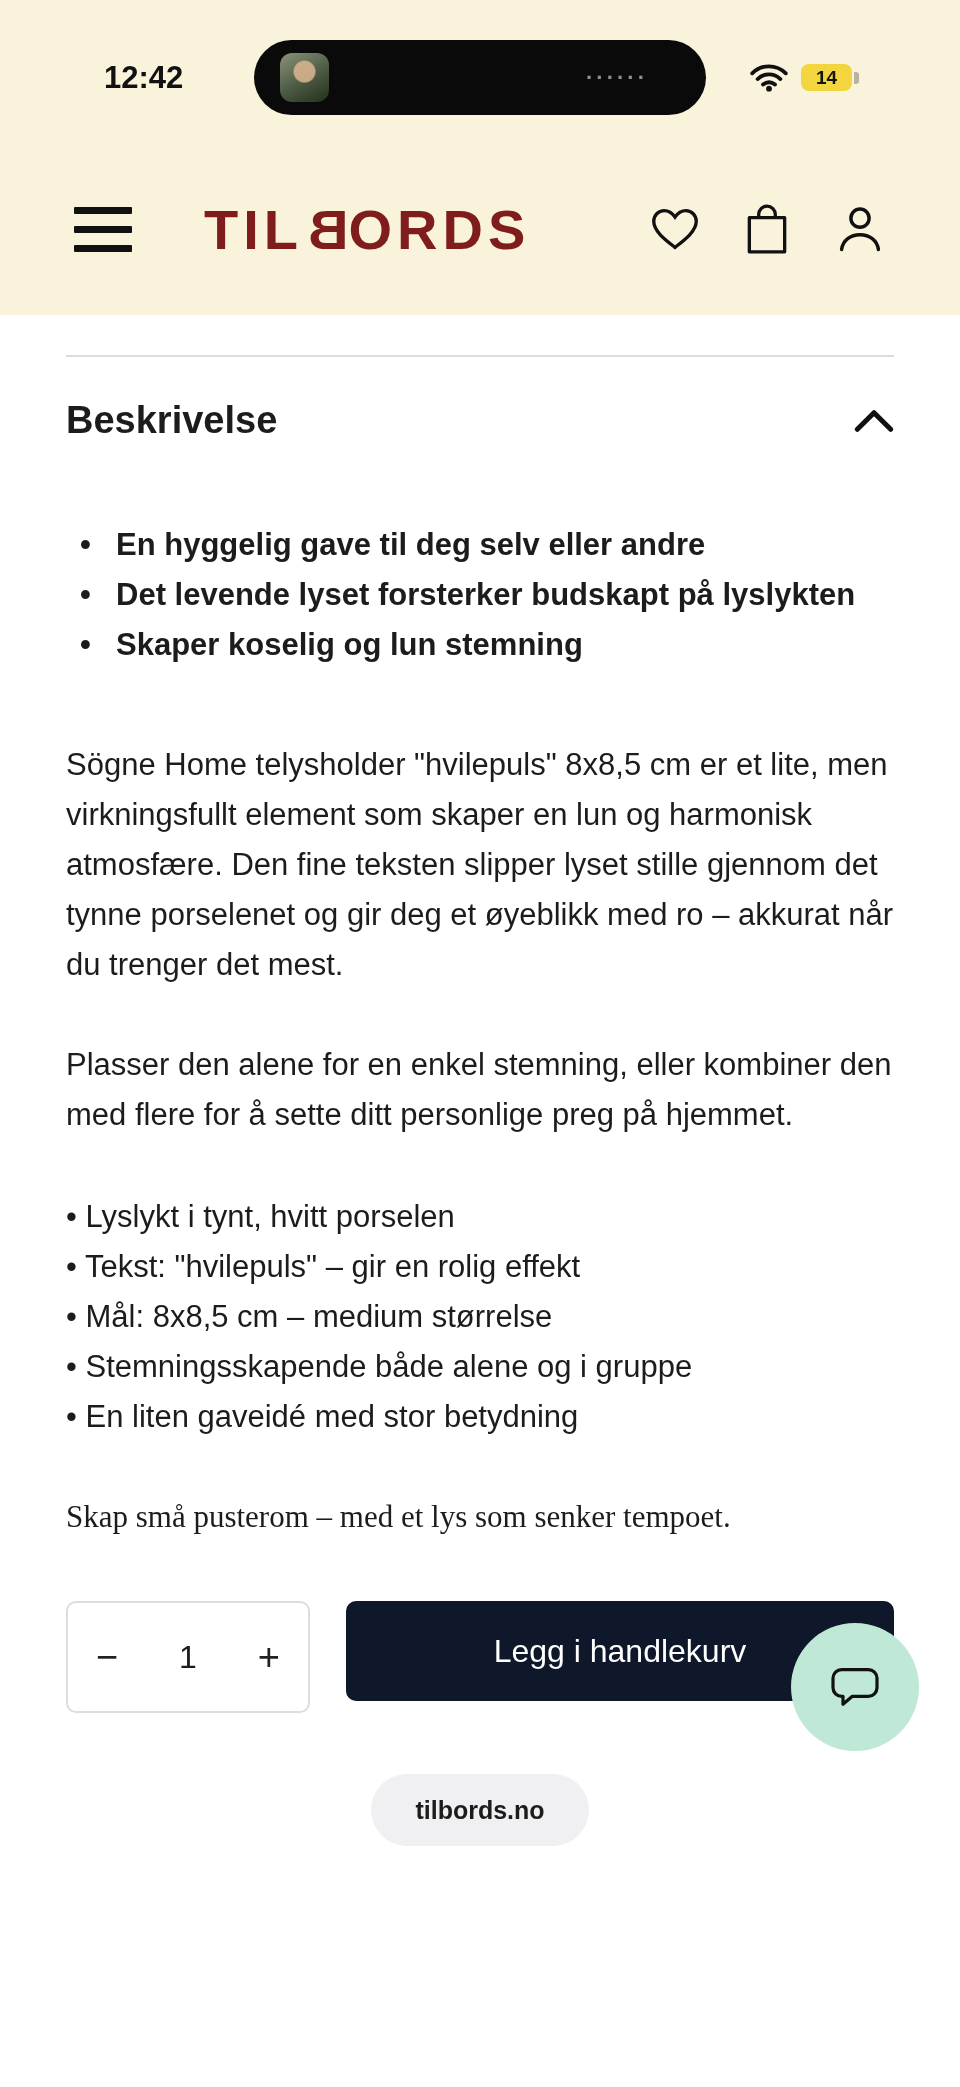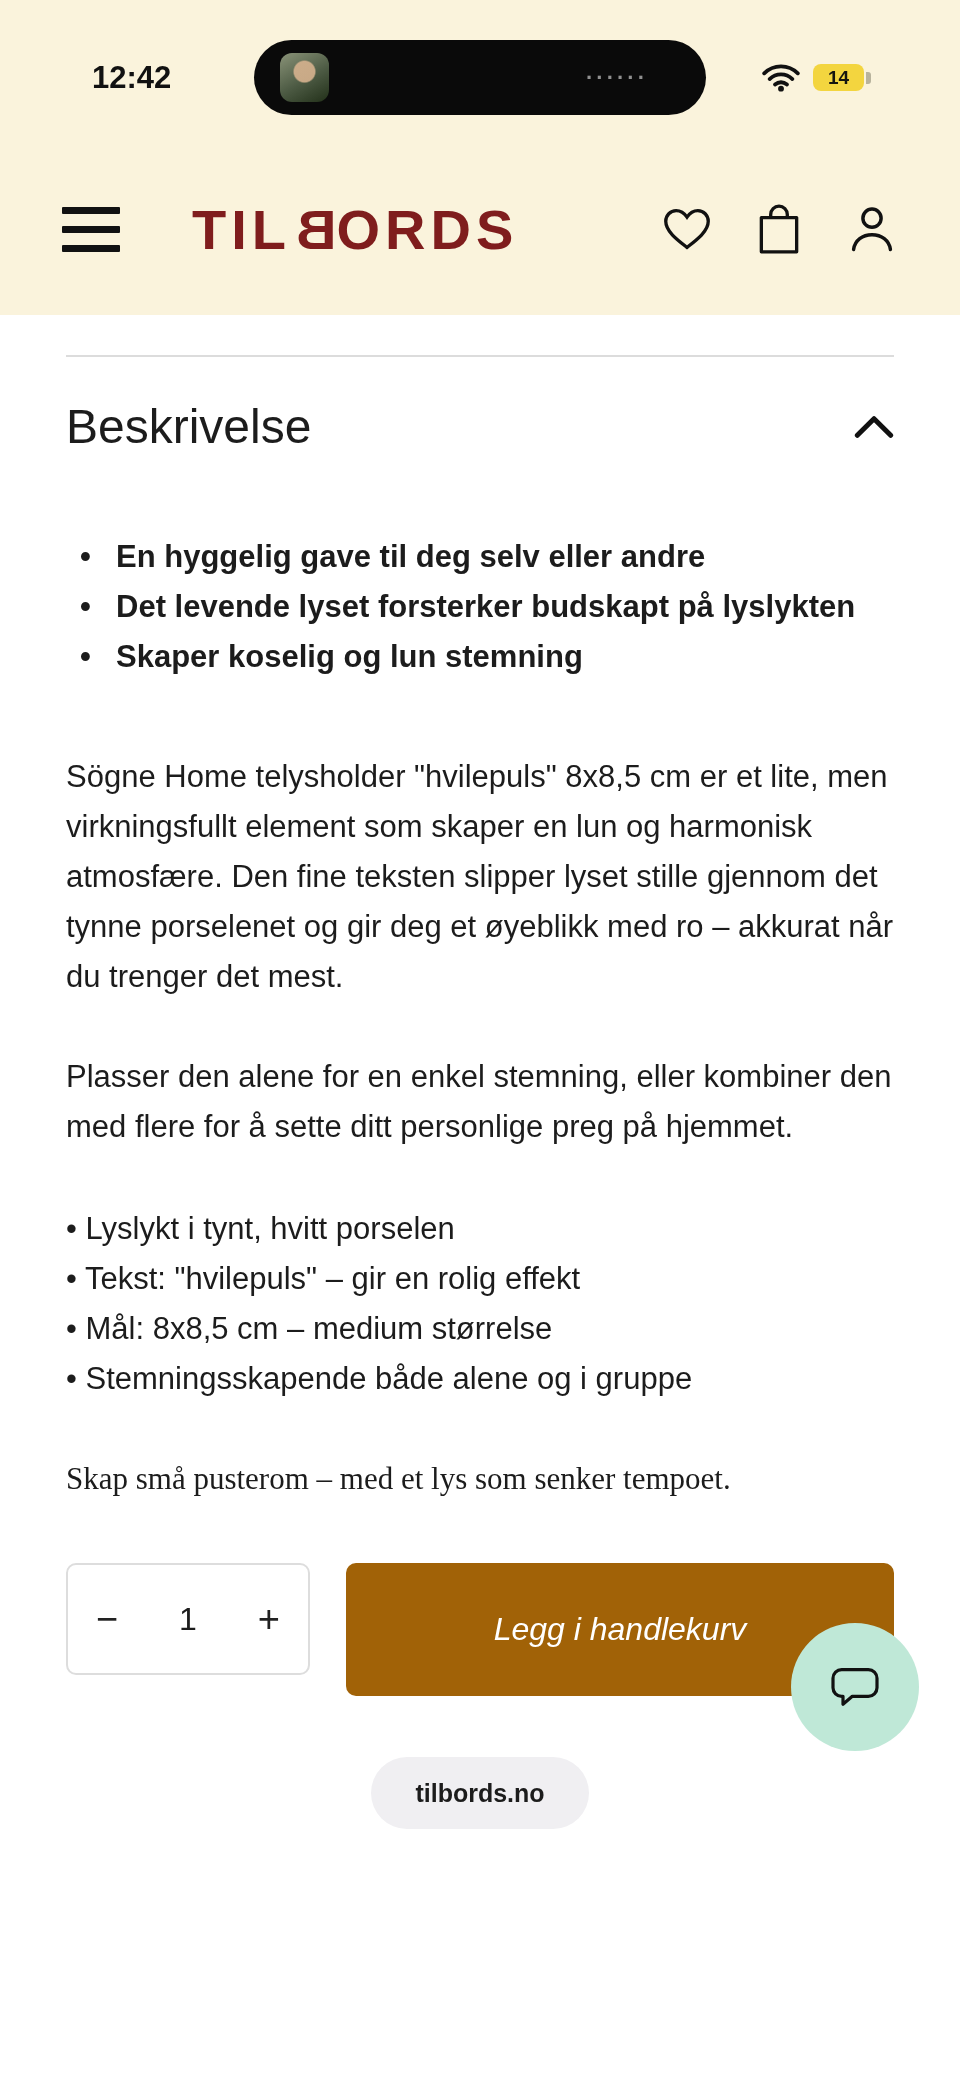--- a/index.html
+++ b/index.html
@@ -8,21 +8,21 @@
     width: 960px;
     height: 2087px;
     background: #ffffff;
     font-family: "Liberation Sans", "DejaVu Sans", sans-serif;
     color: #1c1c1c;
     position: relative;
     overflow: hidden;
   }
 
   
-  .top-area { background: #faf3dc; padding: 40px 0 46px; }
+  .top-area { background: #faf3dc; padding: 40px 12px 46px; }
 
   .status-bar { position: relative; height: 75px; }
   .time {
     position: absolute; left: 92px; top: 50%; transform: translateY(-50%);
     font-size: 31px; font-weight: 700; color: #111;
   }
   .island {
     position: absolute; left: 50%; top: 0; transform: translateX(-50%);
     width: 452px; height: 75px; background: #0a0a0a; border-radius: 38px;
   }
@@ -60,21 +60,21 @@
   }
   .logo .mirrored { display: inline-block; transform: scaleX(-1); }
   .header-icons { margin-left: auto; display: flex; align-items: center; gap: 42px; }
   .icon-btn { background: none; border: none; padding: 0; cursor: pointer; display: flex; }
 
   
   .content { padding: 0 66px; }
   .divider { margin-top: 40px; border: none; border-top: 2px solid #dcdcdc; height: 0; }
 
   .section-row { margin-top: 42px; display: flex; align-items: center; justify-content: space-between; cursor: pointer; }
-  .section-title { font-size: 48px; font-weight: 400; }
+  .section-title { font-size: 38px; font-weight: 700; }
 
   .highlights { margin: 78px 0 0 0; padding: 0; list-style: none; font-weight: 700; font-size: 31px; line-height: 50px; }
   .highlights li { position: relative; padding-left: 50px; }
   .highlights li::before { content: "•"; position: absolute; left: 14px; }
 
   .para { font-size: 31px; line-height: 50px; margin: 0; }
   .p1 { margin-top: 70px; }
   .p2 { margin-top: 50px; }
   .features { margin-top: 52px; font-size: 31px; line-height: 50px; }
   .feature::before { content: "• "; white-space: pre; }
@@ -82,22 +82,22 @@
 
   .purchase-row { margin-top: 59px; display: flex; gap: 36px; }
   .stepper {
     width: 244px; height: 112px; border: 2px solid #dddddd; border-radius: 10px;
     display: flex; align-items: center; justify-content: space-between; padding: 0 28px;
     background: #fff;
   }
   .step-btn { background: none; border: none; font-size: 38px; color: #222; cursor: pointer; font-family: inherit; line-height: 1; padding: 0; }
   .qty { font-size: 32px; color: #1c1c1c; }
   .add-btn {
-    flex: 1; height: 133px; background: #a16207; border: none; border-radius: 10px;
-    color: #ffffff; font-size: 32px; font-family: inherit; cursor: pointer; font-style: italic;
+    flex: 1; height: 100px; background: #0f172a; border: none; border-radius: 10px;
+    color: #ffffff; font-size: 32px; font-family: inherit; cursor: pointer;
   }
 
   .chat-fab {
     position: absolute; left: 791px; top: 1623px; width: 128px; height: 128px;
     border-radius: 50%; background: #bfe8d7; border: none; cursor: pointer;
     display: flex; align-items: center; justify-content: center;
   }
 
   .bottom-bar { margin-top: 61px; display: flex; justify-content: center; }
   .url-pill {
@@ -190,20 +190,21 @@
   </ul>
 
   <p class="para p1">Sögne Home telysholder "hvilepuls" 8x8,5 cm er et lite, men virkningsfullt element som skaper en lun og harmonisk atmosfære. Den fine teksten slipper lyset stille gjennom det tynne porselenet og gir deg et øyeblikk med ro – akkurat når du trenger det mest.</p>
   <p class="para p2">Plasser den alene for en enkel stemning, eller kombiner den med flere for å sette ditt personlige preg på hjemmet.</p>
 
   <div class="features">
     <div class="feature">Lyslykt i tynt, hvitt porselen</div>
     <div class="feature">Tekst: "hvilepuls" – gir en rolig effekt</div>
     <div class="feature">Mål: 8x8,5 cm – medium størrelse</div>
     <div class="feature">Stemningsskapende både alene og i gruppe</div>
+    <div class="feature">En liten gaveidé med stor betydning</div>
   </div>
 
   <p class="para p3">Skap små pusterom – med et lys som senker tempoet.</p>
 
   <div class="purchase-row">
     <div class="stepper">
       <button class="step-btn">−</button>
       <span class="qty">1</span>
       <button class="step-btn">+</button>
     </div>

